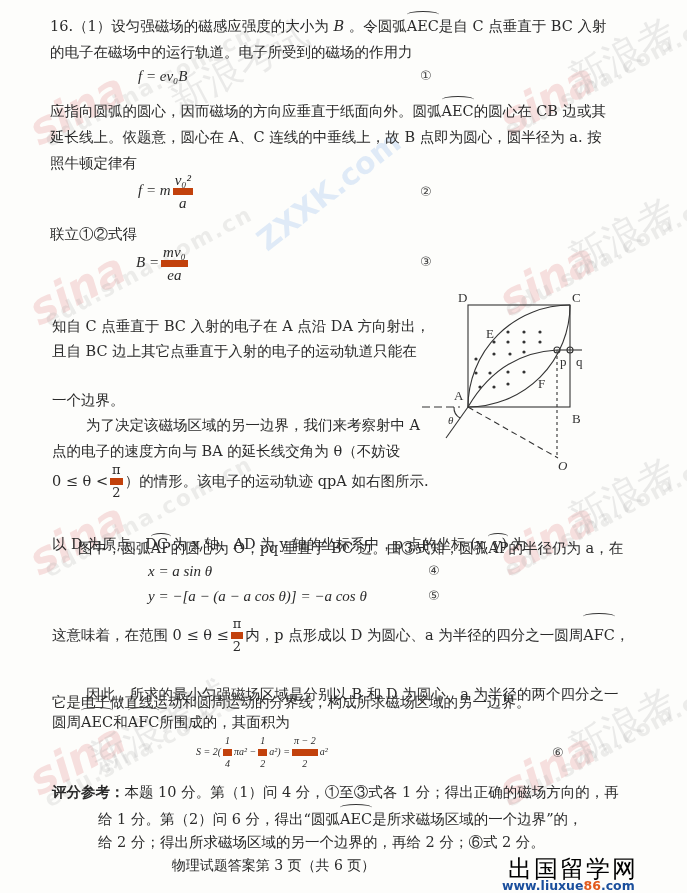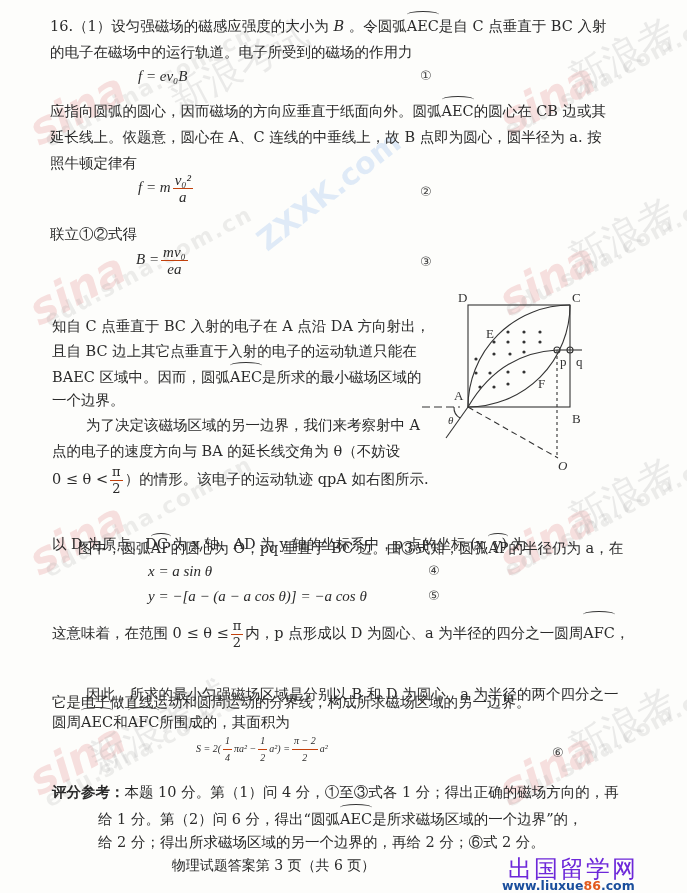--- a/index.html
+++ b/index.html
@@ -14,26 +14,26 @@
   .wm-sina { color:rgba(225,120,120,0.22); font-family:"DejaVu Sans", sans-serif; font-weight:bold; font-style:italic; font-size:44px; transform:rotate(-28deg); transform-origin:left top; }
   .wm-cn { color:rgba(170,170,170,0.22); font-family:"DejaVu Sans", sans-serif; font-size:38px; transform:rotate(-28deg); transform-origin:left top; }
   .wm-edu { color:rgba(170,170,170,0.20); font-family:"DejaVu Sans", sans-serif; font-weight:bold; font-size:22px; transform:rotate(-28deg); transform-origin:left top; letter-spacing:2px; }
   .wm-zxxk { color:rgba(120,170,230,0.22); font-family:"DejaVu Sans", sans-serif; font-weight:bold; font-size:30px; transform:rotate(-38deg); transform-origin:left top; }
 
   .line { position:absolute; font-size:14.5px; white-space:nowrap; line-height:20px; }
   .bold { font-weight:bold; }
   .eq { position:absolute; font-family:"Liberation Serif", serif; font-style:italic; font-size:15px; white-space:nowrap; }
   .num { position:absolute; font-family:"DejaVu Sans", sans-serif; font-size:13px; color:#444; }
   .frac { display:inline-block; vertical-align:middle; text-align:center; margin:0 2px; }
-  .frac .n { display:block; border-bottom:1px solid #c2410c; padding:0 2px; line-height:16px; }
+  .frac .n { display:block; border-bottom:7px solid #c2410c; padding:0 2px; line-height:16px; }
   .frac .d { display:block; line-height:16px; }
   .arc { position:relative; display:inline-block; }
   .arc::before { content:""; position:absolute; left:0; right:0; top:-5px; height:6px; border-top:1px solid #333; border-radius:50% 50% 0 0; }
   .footer { position:absolute; left:0; width:687px; text-align:center; top:857px; font-size:14px; }
-  .logo-cn { position:absolute; left:508px; top:853px; font-family:"DejaVu Sans", sans-serif; font-size:24px; color:#6d28d9; letter-spacing:2px; }
+  .logo-cn { position:absolute; left:508px; top:853px; font-family:"DejaVu Sans", sans-serif; font-size:24px; color:#000000; letter-spacing:2px; }
   .logo-url { position:absolute; left:502px; top:878px; font-family:"DejaVu Sans", sans-serif; font-size:12.5px; font-weight:bold; color:#1a4e9c; }
   .logo-url .hl { color:#e25a1c; }
   .diagram { position:absolute; left:420px; top:288px; }
 </style>
 </head>
 <body>
 
 <div class="page">
 
   <div class="wm wm-sina" style="left:20px;top:110px;">sina</div>
@@ -82,23 +82,20 @@
   <div class="num" style="left:420px;top:184px;">②</div>
 
   <div class="line" style="left:50px;top:224px;">联立①②式得</div>
   <div class="eq" style="left:136px;top:244px;">
     <span>B =</span><span class="frac"><span class="n">mv₀</span><span class="d">ea</span></span>
   </div>
   <div class="num" style="left:420px;top:254px;">③</div>
 
   <div class="line" style="left:52px;top:316px;">知自 C 点垂直于 BC 入射的电子在 A 点沿 DA 方向射出，</div>
   <div class="line" style="left:52px;top:341px;">且自 BC 边上其它点垂直于入射的电子的运动轨道只能在</div>
-  <div class="line" style="left:52px;top:367px;">
-    <span>BAEC 区域中。因而，圆弧</span><span class="arc">AEC</span><span>是所求的最小磁场区域的</span>
-  </div>
   <div class="line" style="left:52px;top:390px;">一个边界。</div>
   <div class="line" style="left:86px;top:415px;">为了决定该磁场区域的另一边界，我们来考察射中 A</div>
   <div class="line" style="left:52px;top:441px;">点的电子的速度方向与 BA 的延长线交角为 θ（不妨设</div>
   <div class="line" style="left:52px;top:462px;line-height:34px;">
     <span>0 ≤ θ &lt;</span><span class="frac" style="font-size:13px;"><span class="n">π</span><span class="d">2</span></span><span>）的情形。该电子的运动轨迹 qpA 如右图所示.</span>
   </div>
 
   <div class="line" style="left:52px;top:538px;margin-left:26px;">
     <span>图中，圆弧</span><span class="arc">AP</span><span>的圆心为 O，pq 垂直于 BC 边。由③式知，圆弧</span><span class="arc">AP</span><span>的半径仍为 a，在</span>
   </div>

